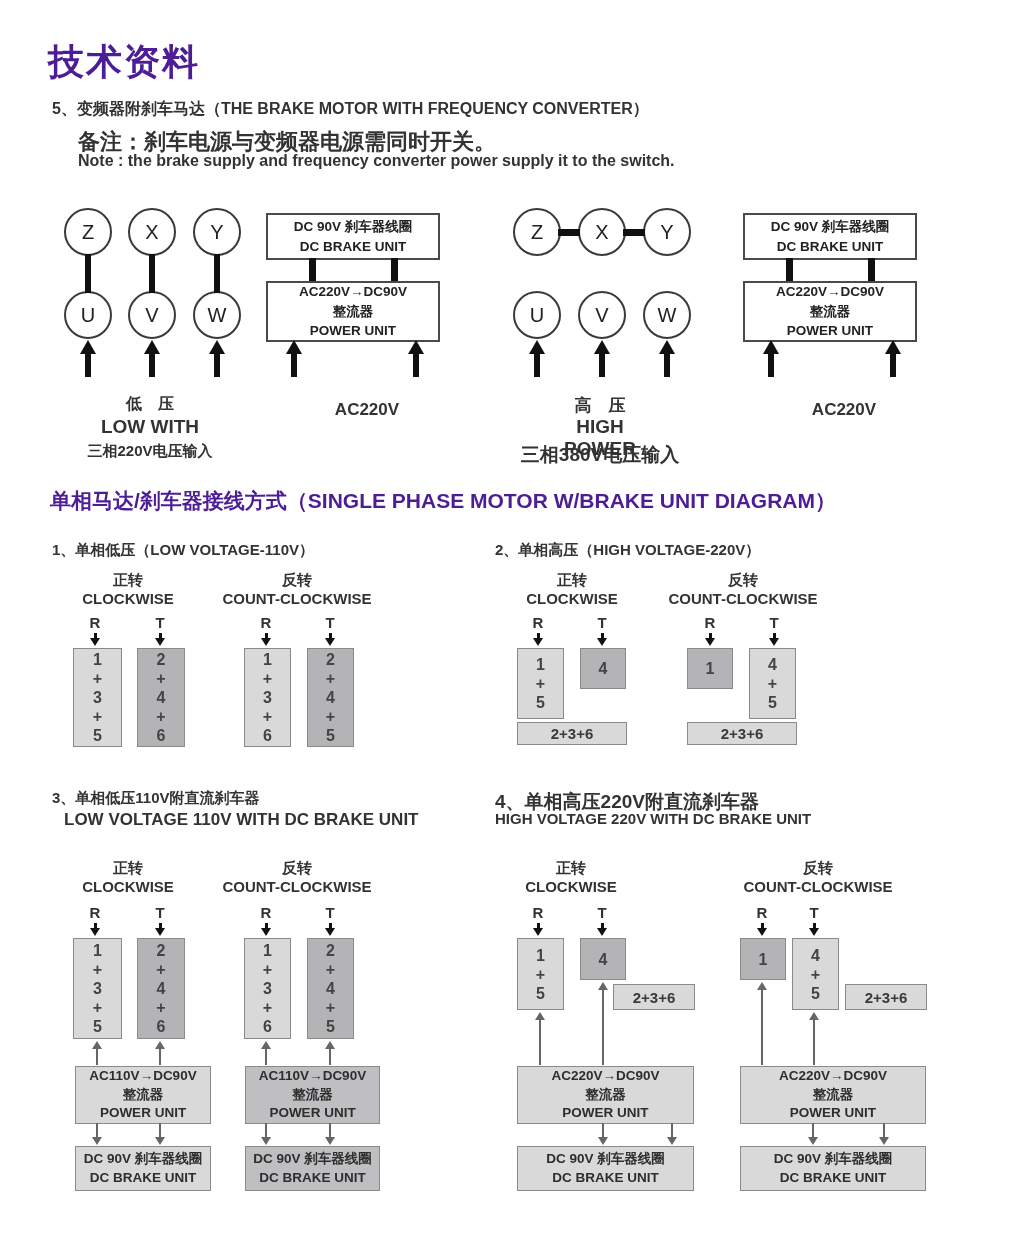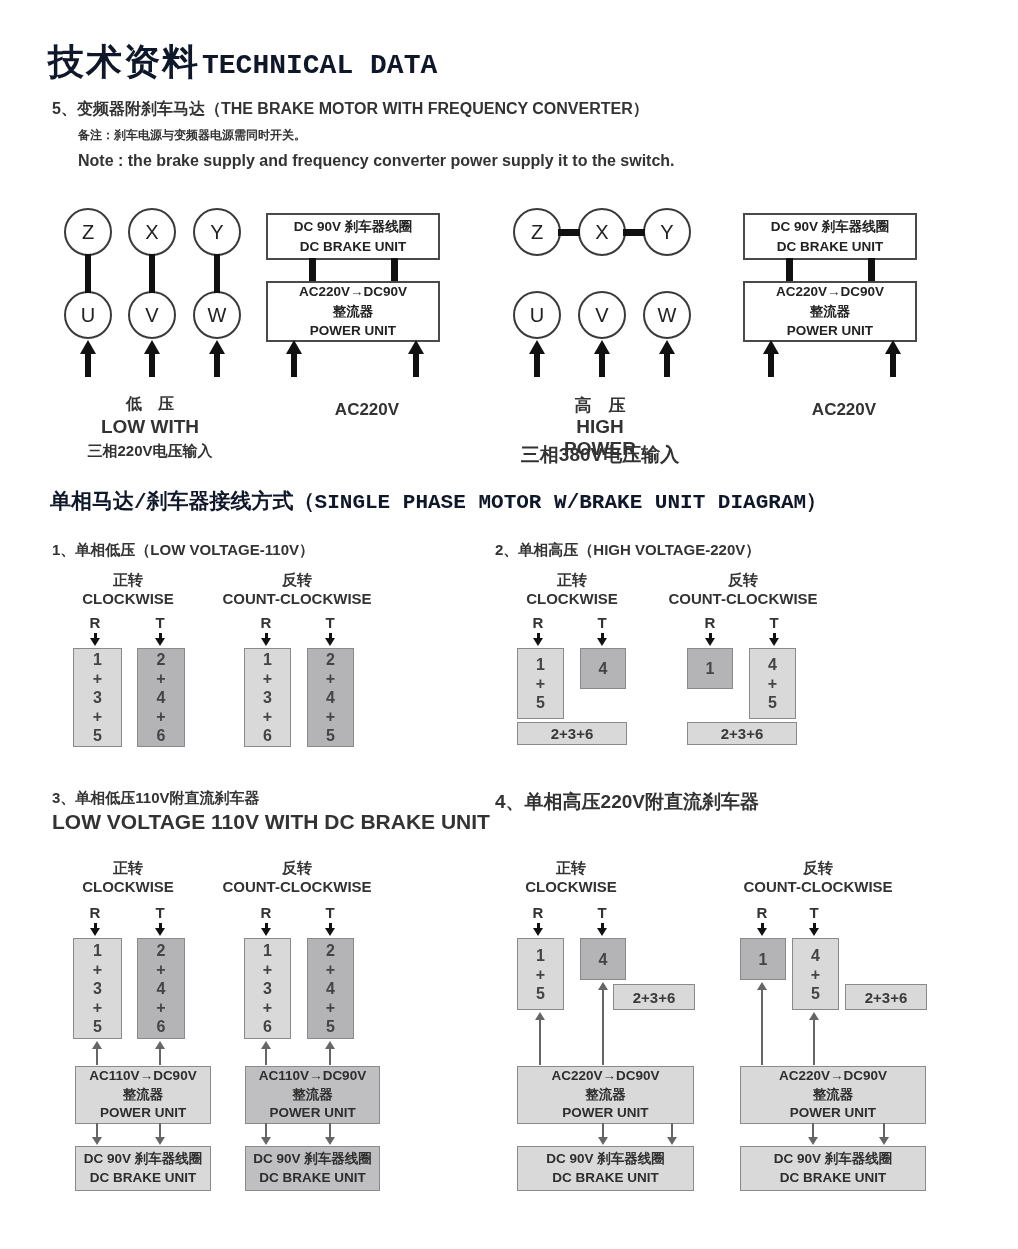--- a/index.html
+++ b/index.html
@@ -2,21 +2,21 @@
 <html><head>
 <meta charset="utf-8">
 <style>
   html,body{margin:0;padding:0;background:#ffffff;font-family:"Liberation Sans",sans-serif;}
   #page{position:relative;width:1018px;height:1249px;background:#fff;overflow:hidden;color:#333;}
   .abs{position:absolute;}
   .ctr{text-align:center;}
   .b{font-weight:bold;}
   .sb{font-weight:600;}
   .pre{white-space:pre-line;}
-  .blue{color:#0f172a;font-family:Liberation Mono, monospace;}
+  .blue{color:#4c1d95;}
   .circ{width:44px;height:44px;border:2px solid #3a3a3a;border-radius:50%;background:#fff;
         display:flex;align-items:center;justify-content:center;font-size:20px;color:#222;}
   .wbox{background:#fff;border:2px solid #4a4a4a;display:flex;align-items:center;justify-content:center;
         font-weight:bold;font-size:13.5px;line-height:1.45;color:#222;text-align:center;}
   .gbox{border:1px solid #8a8a8a;display:flex;align-items:center;justify-content:center;text-align:center;color:#3a3a3a;}
   .gl{background:#d9d9d9;}
   .gd{background:#b4b4b7;}
   .gm{background:#bfbfc2;}
   .num{font-size:16px;line-height:19px;font-weight:600;color:#444;}
   .unit{font-weight:bold;font-size:13.5px;line-height:1.38;color:#2e2e2e;}
@@ -37,24 +37,23 @@
   .da:before{content:"";position:absolute;left:4.2px;top:0;bottom:6px;width:2px;background:#666;}
   .da:after{content:"";position:absolute;left:0;bottom:0;width:0;height:0;
             border-left:5px solid transparent;border-right:5px solid transparent;border-top:8px solid #666;}
 </style>
 </head>
 <body>
 
 <div id="page">
 
   <div class="abs b blue" style="left:48px;top:38px;font-size:36px;letter-spacing:2px">技术资料</div>
-  <div class="abs sb blue" style="left:202px;top:50px;font-size:28px">TECHNICAL DATA</div>
 
   <div class="abs sb" style="left:52px;top:99px;font-size:16px">5、变频器附刹车马达（THE BRAKE MOTOR WITH FREQUENCY CONVERTER）</div>
-  <div class="abs sb" style="left:78px;top:127px;font-size:12px">备注：刹车电源与变频器电源需同时开关。</div>
+  <div class="abs sb" style="left:78px;top:127px;font-size:22px">备注：刹车电源与变频器电源需同时开关。</div>
   <div class="abs sb" style="left:78px;top:152px;font-size:16px">Note : the brake supply and frequency converter power supply it to the switch.</div>
 
   <div class="abs circ" style="left:64px;top:208px">
       <span>Z</span>
     </div>
   <div class="abs circ" style="left:128px;top:208px">
       <span>X</span>
     </div>
   <div class="abs circ" style="left:193px;top:208px">
       <span>Y</span>
@@ -181,21 +180,21 @@
   <div class="abs ctr b" style="left:766px;top:614px;width:16px;font-size:15px">T</div>
   <div class="abs sarrow" style="left:705px;top:633px"></div>
   <div class="abs sarrow" style="left:769px;top:633px"></div>
   <div class="abs gbox gd num" style="left:687px;top:648px;width:44px;height:39px">1</div>
   <div class="abs gbox gl num pre" style="left:749px;top:648px;width:45px;height:69px">4
 +
 5</div>
   <div class="abs gbox gl sb" style="left:687px;top:722px;width:108px;height:21px;font-size:15px">2+3+6</div>
 
   <div class="abs sb" style="left:52px;top:789px;font-size:15px">3、单相低压110V附直流刹车器</div>
-  <div class="abs sb" style="left:52px;top:810px;font-size:21px">LOW VOLTAGE 110V WITH DC BRAKE UNIT</div>
+  <div class="abs sb" style="left:64px;top:810px;font-size:17px">LOW VOLTAGE 110V WITH DC BRAKE UNIT</div>
   <div class="abs ctr sb" style="left:68px;top:859px;width:120px;font-size:15px">正转</div>
   <div class="abs ctr sb" style="left:43px;top:878px;width:170px;font-size:15px">CLOCKWISE</div>
   <div class="abs ctr b" style="left:87px;top:904px;width:16px;font-size:15px">R</div>
   <div class="abs ctr b" style="left:152px;top:904px;width:16px;font-size:15px">T</div>
   <div class="abs sarrow" style="left:90px;top:923px"></div>
   <div class="abs sarrow" style="left:155px;top:923px"></div>
   <div class="abs gbox gl num pre" style="left:73px;top:938px;width:47px;height:99px">1
 +
 3
 +
@@ -234,20 +233,21 @@
   <div class="abs ua" style="left:325px;top:1041px;height:24px"></div>
   <div class="abs gbox gm unit pre" style="left:245px;top:1066px;width:133px;height:56px">AC110V→DC90V
 整流器
 POWER UNIT</div>
   <div class="abs da" style="left:261px;top:1123px;height:22px"></div>
   <div class="abs da" style="left:325px;top:1123px;height:22px"></div>
   <div class="abs gbox gm unit pre" style="left:245px;top:1146px;width:133px;height:43px">DC 90V 刹车器线圈
 DC BRAKE UNIT</div>
 
   <div class="abs sb" style="left:495px;top:789px;font-size:19px">4、单相高压220V附直流刹车器</div>
+  <div class="abs sb" style="left:495px;top:810px;font-size:15px">HIGH VOLTAGE 220V WITH DC BRAKE UNIT</div>
   <div class="abs ctr sb" style="left:511px;top:859px;width:120px;font-size:15px">正转</div>
   <div class="abs ctr sb" style="left:486px;top:878px;width:170px;font-size:15px">CLOCKWISE</div>
   <div class="abs ctr b" style="left:530px;top:904px;width:16px;font-size:15px">R</div>
   <div class="abs ctr b" style="left:594px;top:904px;width:16px;font-size:15px">T</div>
   <div class="abs sarrow" style="left:533px;top:923px"></div>
   <div class="abs sarrow" style="left:597px;top:923px"></div>
   <div class="abs gbox gl num pre" style="left:517px;top:938px;width:45px;height:70px">1
 +
 5</div>
   <div class="abs gbox gd num" style="left:580px;top:938px;width:44px;height:40px">4</div>

